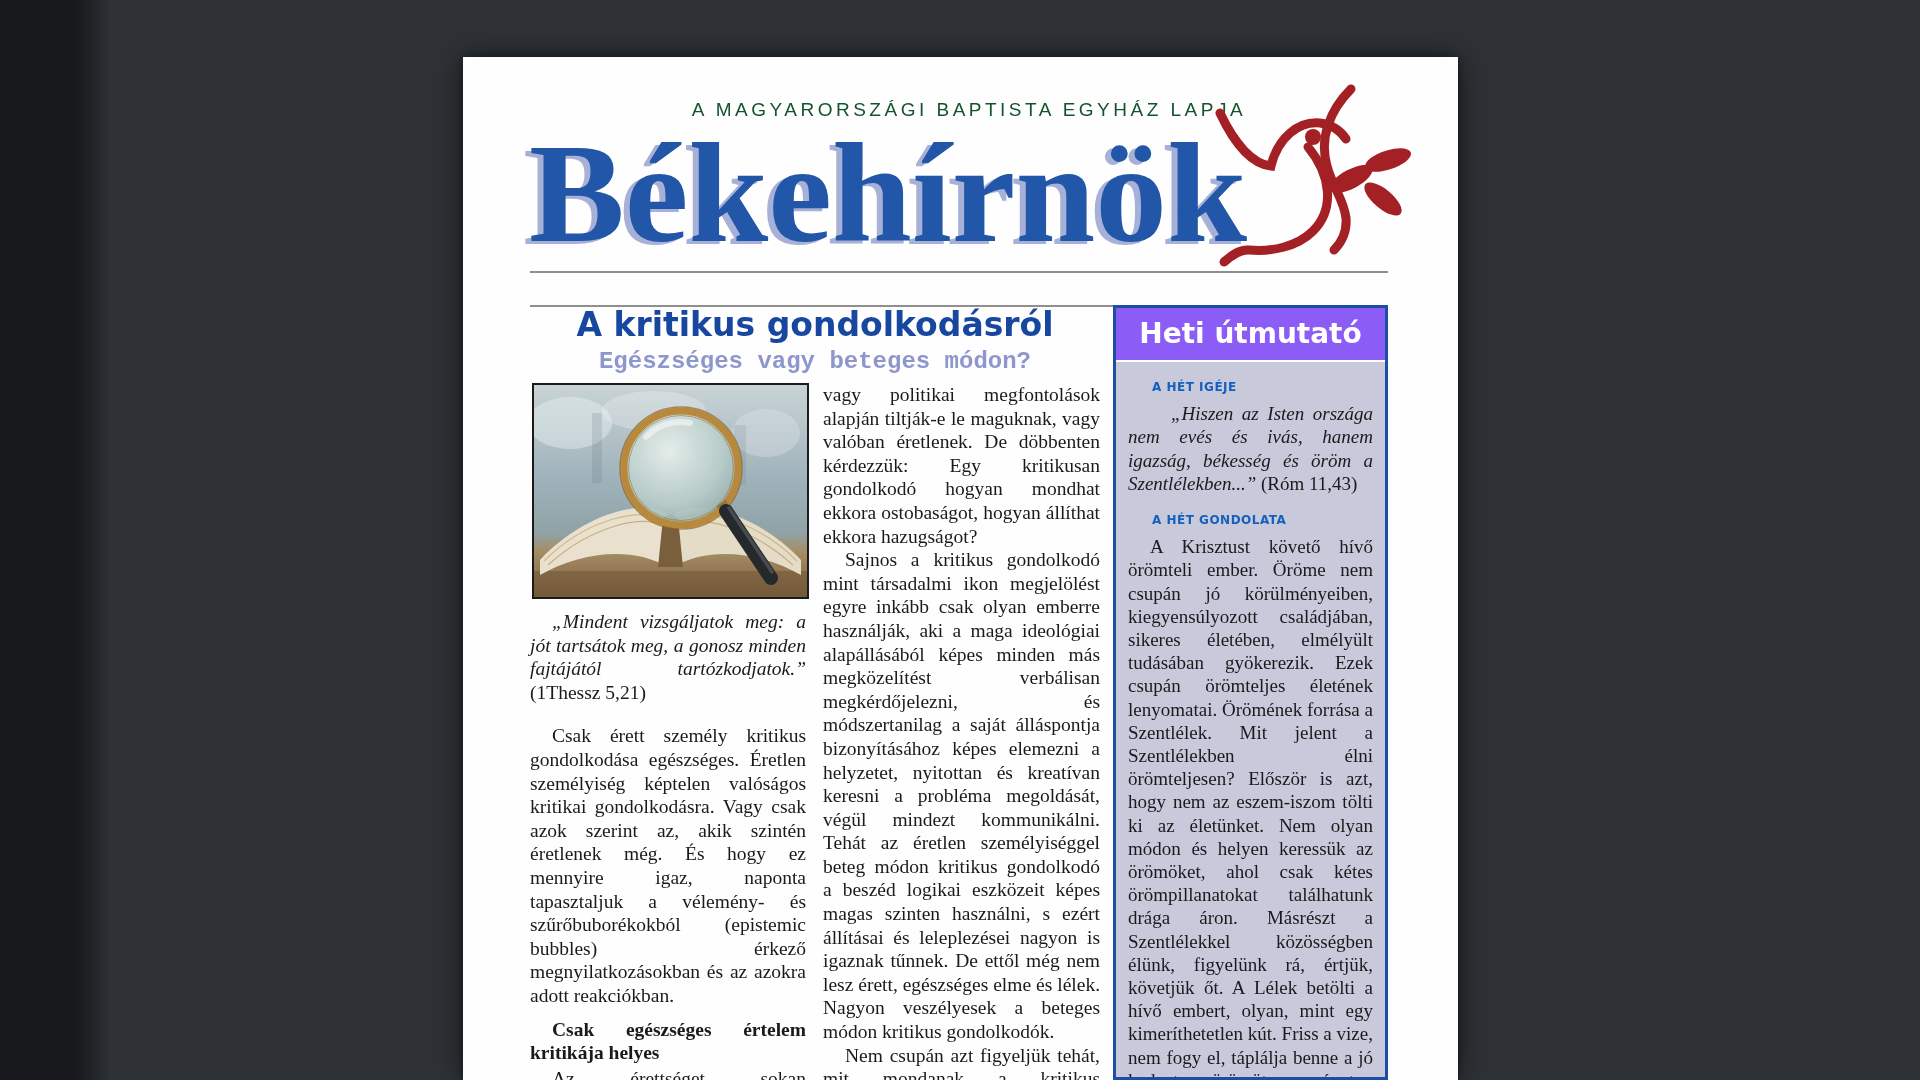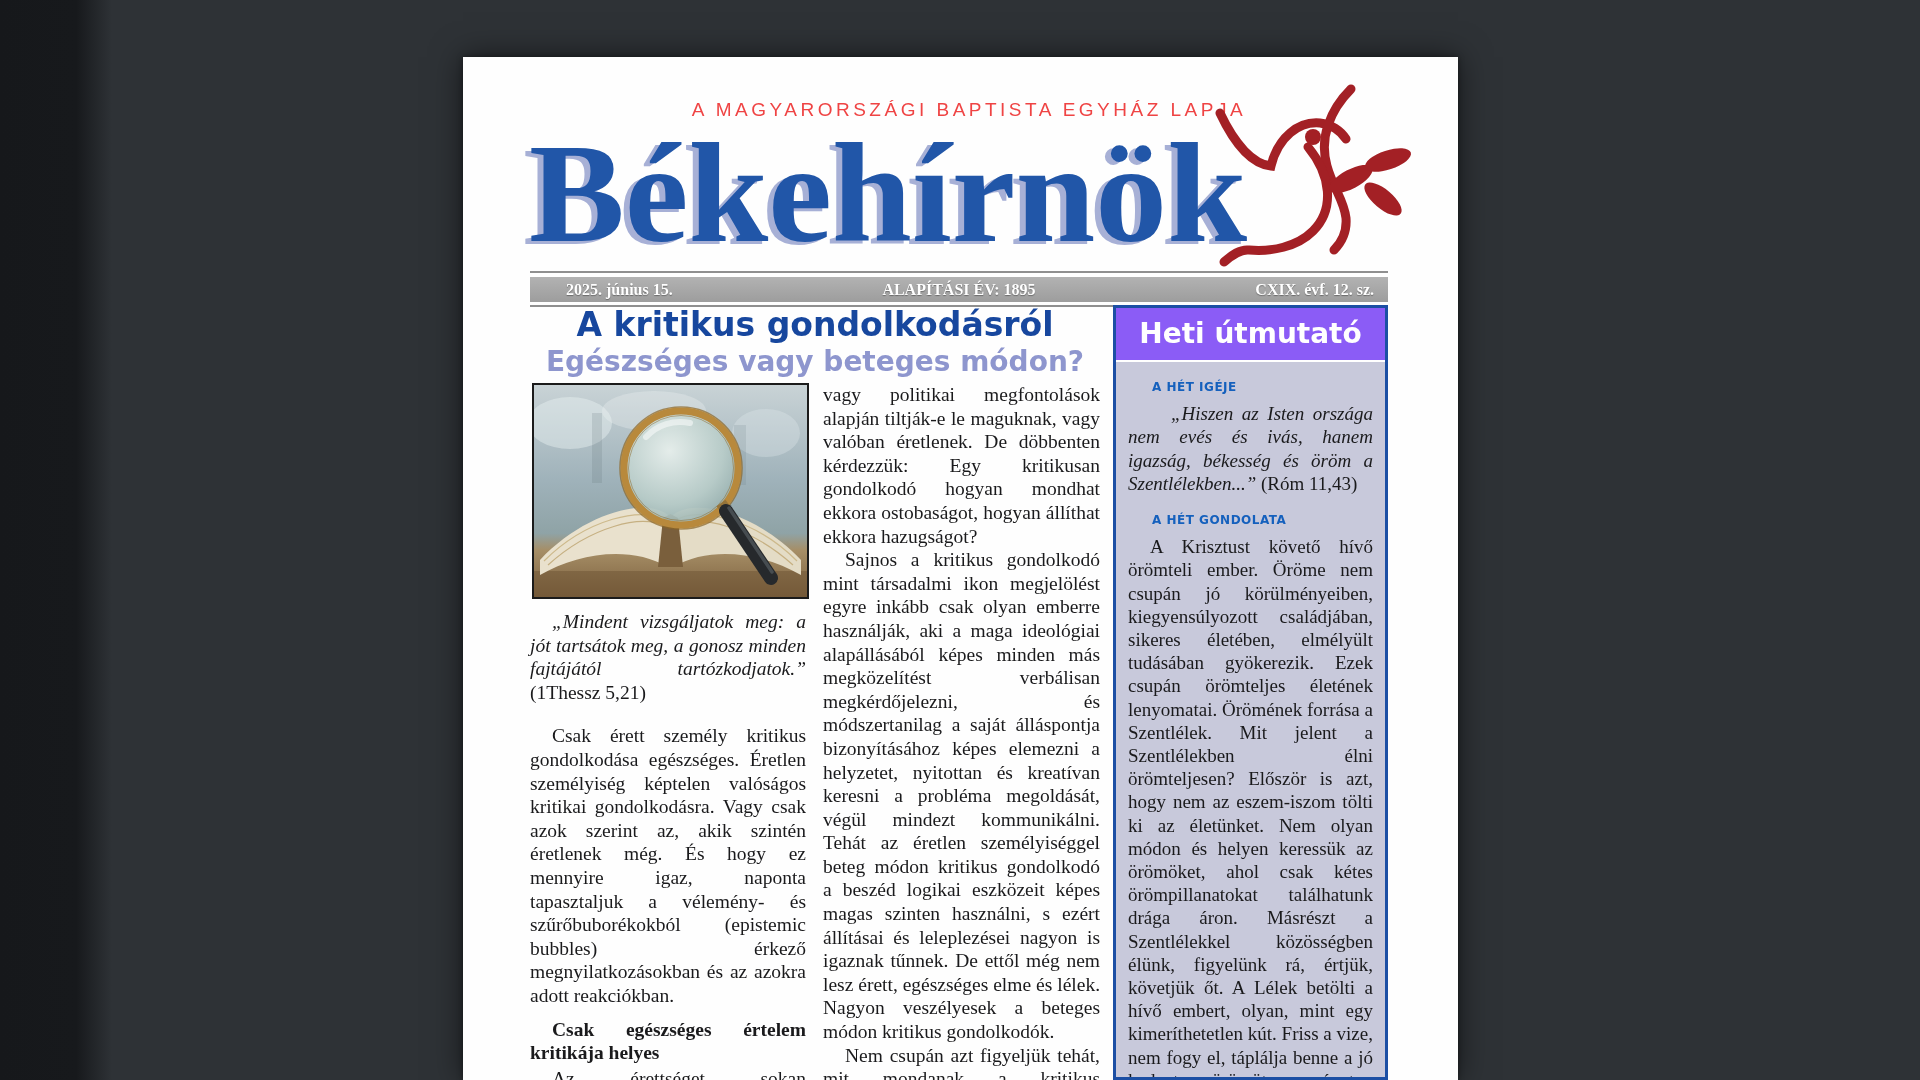--- a/index.html
+++ b/index.html
@@ -4,21 +4,21 @@
 <style>
   html,body{margin:0;padding:0;background:#2e3236;width:1920px;height:1080px;overflow:hidden;}
   .stage{position:absolute;inset:0;width:1920px;height:1080px;background:#2e3236;}
   .left-strip{position:absolute;left:0;top:0;width:112px;height:1080px;
     background:linear-gradient(90deg,#16181b 0%,#17191c 68%,#2e3236 100%);}
   .page{position:absolute;left:463px;top:57px;width:995px;height:1023px;background:#fefefe;
     box-shadow:0 0 30px rgba(0,0,0,.55),0 0 6px rgba(0,0,0,.4);overflow:hidden;}
 
   
   .tagline{position:absolute;left:67px;top:42px;width:858px;text-align:center;padding-left:20px;box-sizing:border-box;
-    font-family:"Liberation Sans",sans-serif;font-size:19px;letter-spacing:3.5px;color:#ef4444;}
+    font-family:"Liberation Sans",sans-serif;font-size:19px;letter-spacing:3.5px;color:#14532d;}
   .title-svg{position:absolute;left:60px;top:56px;width:744px;height:158px;overflow:visible;}
   .title-svg text{font-family:"Liberation Serif",serif;font-weight:bold;font-size:142px;}
   .t-sh{fill:#a7b0d6;}
   .t-main{fill:#2156a8;}
   .dove{position:absolute;left:752px;top:22px;width:205px;height:195px;}
 
   .issue-rule{position:absolute;left:67px;width:858px;height:2px;background:#8f8f8f;}
   .rule-a{top:214px;}
   .rule-b{top:248px;}
   .issue-bar{position:absolute;left:67px;top:220px;width:858px;height:25px;
@@ -26,21 +26,21 @@
     font-family:"Liberation Serif",serif;font-weight:bold;font-size:16px;color:#ffffff;
     line-height:25px;text-shadow:0 1px 1px rgba(0,0,0,.35);}
   .ib-left{position:absolute;left:36px;}
   .ib-center{position:absolute;left:0;width:100%;text-align:center;}
   .ib-right{position:absolute;right:14px;}
 
   
   .headline{position:absolute;left:67px;top:250px;width:570px;text-align:center;
     font-family:"DejaVu Sans",sans-serif;font-weight:bold;}
   .h1{font-size:33px;line-height:35px;color:#17479e;letter-spacing:0px;}
-  .h2{font-size:28px;line-height:33px;margin-top:3px;color:#8e96ce;}
+  .h2{font-size:24px;line-height:33px;margin-top:3px;color:#8e96ce;font-family:Liberation Mono, monospace;}
 
   
   .photo{position:absolute;left:69px;top:326px;width:273px;height:212px;border:2px solid #1b1b1b;box-sizing:content-box;}
   .photo svg{display:block;}
 
   
   .col{position:absolute;font-family:"Liberation Serif",serif;font-size:19.5px;line-height:23.6px;
     color:#1a1a1c;text-align:justify;}
   .col1{left:67px;top:553px;width:276px;}
   .col2{left:360px;top:326px;width:277px;}
@@ -89,25 +89,20 @@
       </g>
       <g fill="#a32025">
         <circle cx="98" cy="58" r="8"></circle>
         <ellipse cx="136" cy="100" rx="24" ry="9.5" transform="rotate(-28 136 100)"></ellipse>
         <ellipse cx="173" cy="81" rx="24" ry="9.5" transform="rotate(-18 173 81)"></ellipse>
         <ellipse cx="168" cy="120" rx="23" ry="9.5" transform="rotate(40 168 120)"></ellipse>
       </g>
     </svg>
 
     <div class="issue-rule rule-a"></div>
-    <div class="issue-bar">
-      <span class="ib-left">2025. június 15.</span>
-      <span class="ib-center">ALAPÍTÁSI ÉV: 1895</span>
-      <span class="ib-right">CXIX. évf. 12. sz.</span>
-    </div>
     <div class="issue-rule rule-b"></div>
 
     <div class="headline">
       <div class="h1">A kritikus gondolkodásról</div>
       <div class="h2">Egészséges vagy beteges módon?</div>
     </div>
 
     <div class="photo">
       <svg viewBox="0 0 273 212" width="273" height="212">
         <defs>

